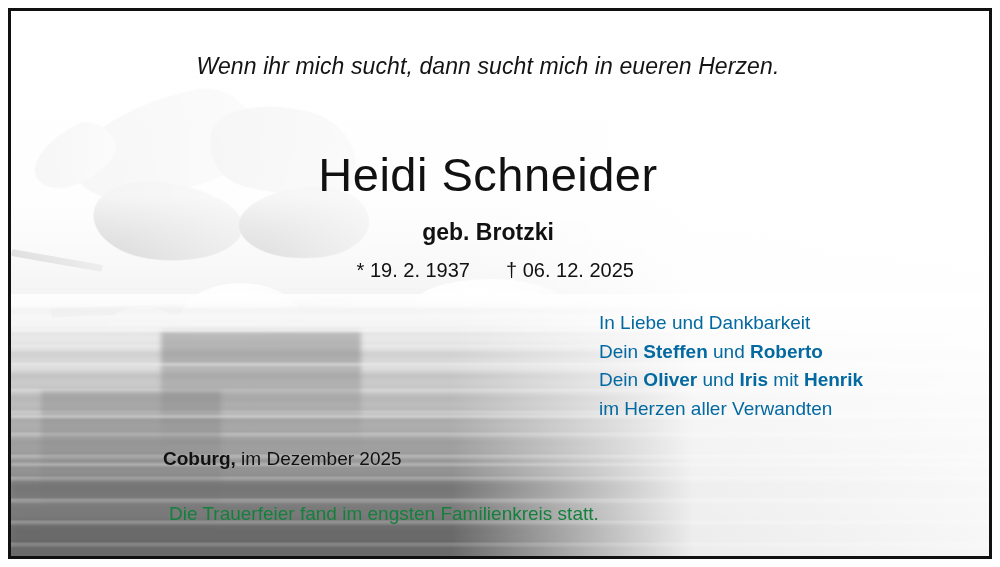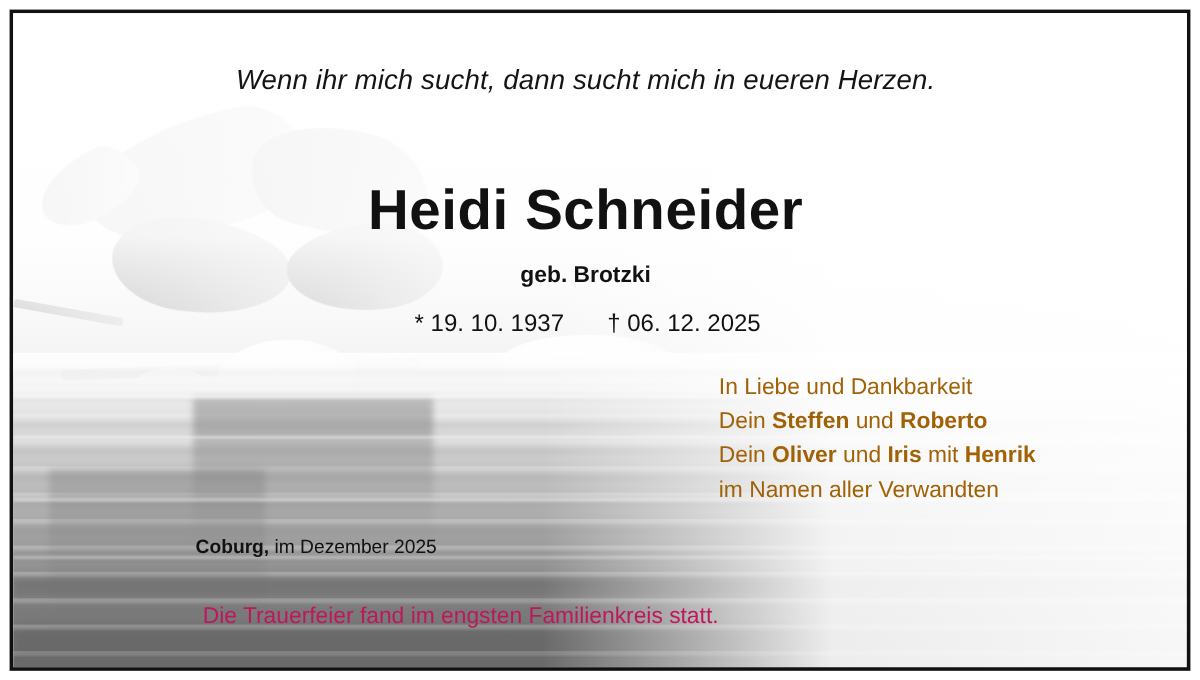--- a/index.html
+++ b/index.html
@@ -135,68 +135,68 @@
   }
   .verse div { white-space: nowrap; }
   .name {
     position: absolute;
     left: 0;
     right: 24px;
     top: 136px;
     text-align: center;
     font-size: 47px;
     line-height: 56px;
-    font-weight: 700;
+    font-weight: 400;
     color: #111111;
     letter-spacing: 0.5px;
   }
   .maiden {
     position: absolute;
     left: 0;
     right: 24px;
     top: 208px;
     text-align: center;
-    font-size: 19px;
+    font-size: 23px;
     font-weight: bold;
     color: #111111;
   }
   .dates {
     position: absolute;
     left: 0;
     right: 24px;
     top: 248px;
     text-align: center;
     font-size: 20px;
     color: #111111;
   }
   .dates .birth { display: inline-block; width: 200px; text-align: right; }
   .dates .death { display: inline-block; width: 200px; text-align: left; padding-left: 36px; }
   .family {
     position: absolute;
     left: 588px;
     top: 298px;
     font-size: 19px;
     line-height: 28.5px;
-    color: #a16207;
+    color: #0369a1;
   }
   .family b { font-weight: bold; }
   .place {
     position: absolute;
     left: 152px;
     top: 437px;
-    font-size: 16px;
+    font-size: 19px;
     color: #111111;
   }
   .place b { font-weight: bold; }
   .footer {
     position: absolute;
     left: 158px;
     top: 492px;
     font-size: 19px;
-    color: #be185d;
+    color: #15803d;
   }
 </style>
 </head>
 <body>
 
 <div id="page">
   <div class="frame">
 
     <div class="bg">
       <div class="bg-sky"></div>
@@ -234,32 +234,32 @@
 
       <div class="verse">
         <div>Wenn ihr mich sucht, dann sucht mich in eueren Herzen.</div>
       </div>
 
       <div class="name">Heidi Schneider</div>
 
       <div class="maiden">geb. Brotzki</div>
 
       <div class="dates">
-        <span class="birth">* 19. 10. 1937</span><span class="death">† 06. 12. 2025</span>
+        <span class="birth">* 19. 2. 1937</span><span class="death">† 06. 12. 2025</span>
       </div>
 
       <div class="family">
         <div>In Liebe und Dankbarkeit</div>
         <div>
           <span>Dein </span><b>Steffen</b><span> und </span><b>Roberto</b>
         </div>
         <div>
           <span>Dein </span><b>Oliver</b><span> und </span><b>Iris</b><span> mit </span><b>Henrik</b>
         </div>
-        <div>im Namen aller Verwandten</div>
+        <div>im Herzen aller Verwandten</div>
       </div>
 
       <div class="place">
         <b>Coburg,</b><span> im Dezember 2025</span>
       </div>
 
       <div class="footer">Die Trauerfeier fand im engsten Familienkreis statt.</div>
 
     </div>
   </div>

